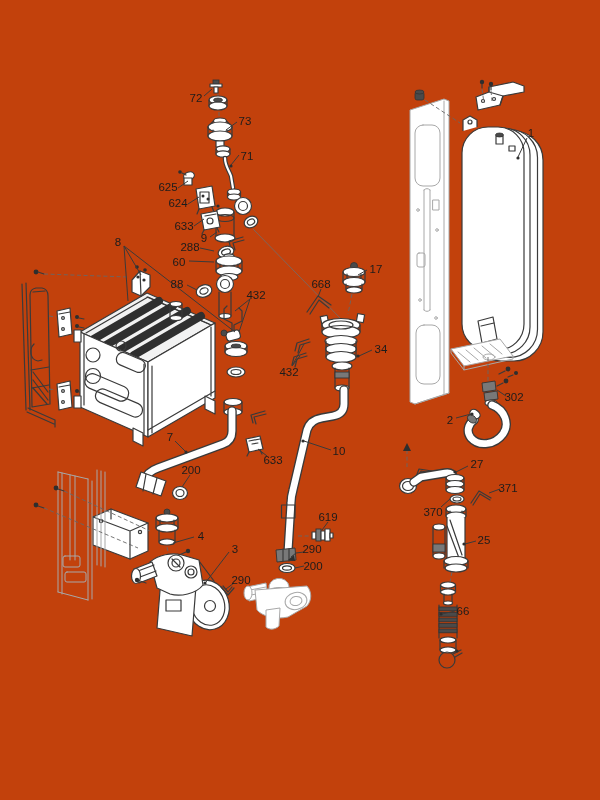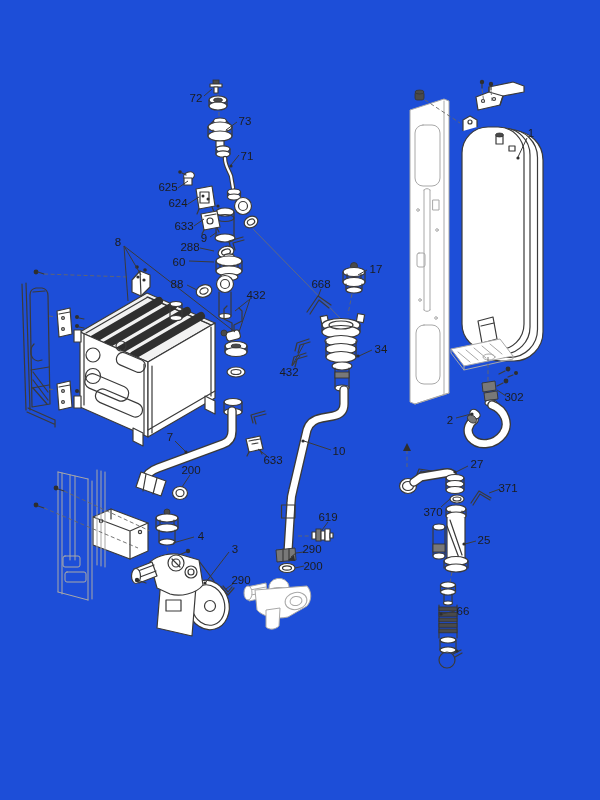--- a/index.html
+++ b/index.html
@@ -1,16 +1,16 @@
 <!DOCTYPE html>
 <html><head>
 <meta charset="utf-8">
 <style>
   html,body{margin:0;padding:0;background:#ffffff;}
-  .stage{position:relative;width:600px;height:800px;background:#1d4ed8;overflow:hidden;
+  .stage{position:relative;width:600px;height:800px;background:#c2410c;overflow:hidden;
          font-family:"Liberation Sans",sans-serif;}
   svg{position:absolute;left:0;top:0;}
   
   .ln{fill:none;stroke:#3a3a3a;stroke-width:1.2;stroke-linecap:round;stroke-linejoin:round;}
   .lnf{fill:#ffffff;stroke:#3a3a3a;stroke-width:1.2;stroke-linejoin:round;}
   .fill-lt{fill:#f2f2f2;stroke:#3a3a3a;stroke-width:1.2;stroke-linejoin:round;}
   .thin{fill:none;stroke:#6f6f6f;stroke-width:.8;}
   
   .mut{fill:none;stroke:#a8a8a8;stroke-width:1;stroke-linecap:round;stroke-linejoin:round;}
   .mutf{fill:#ffffff;stroke:#a8a8a8;stroke-width:1;stroke-linejoin:round;}

